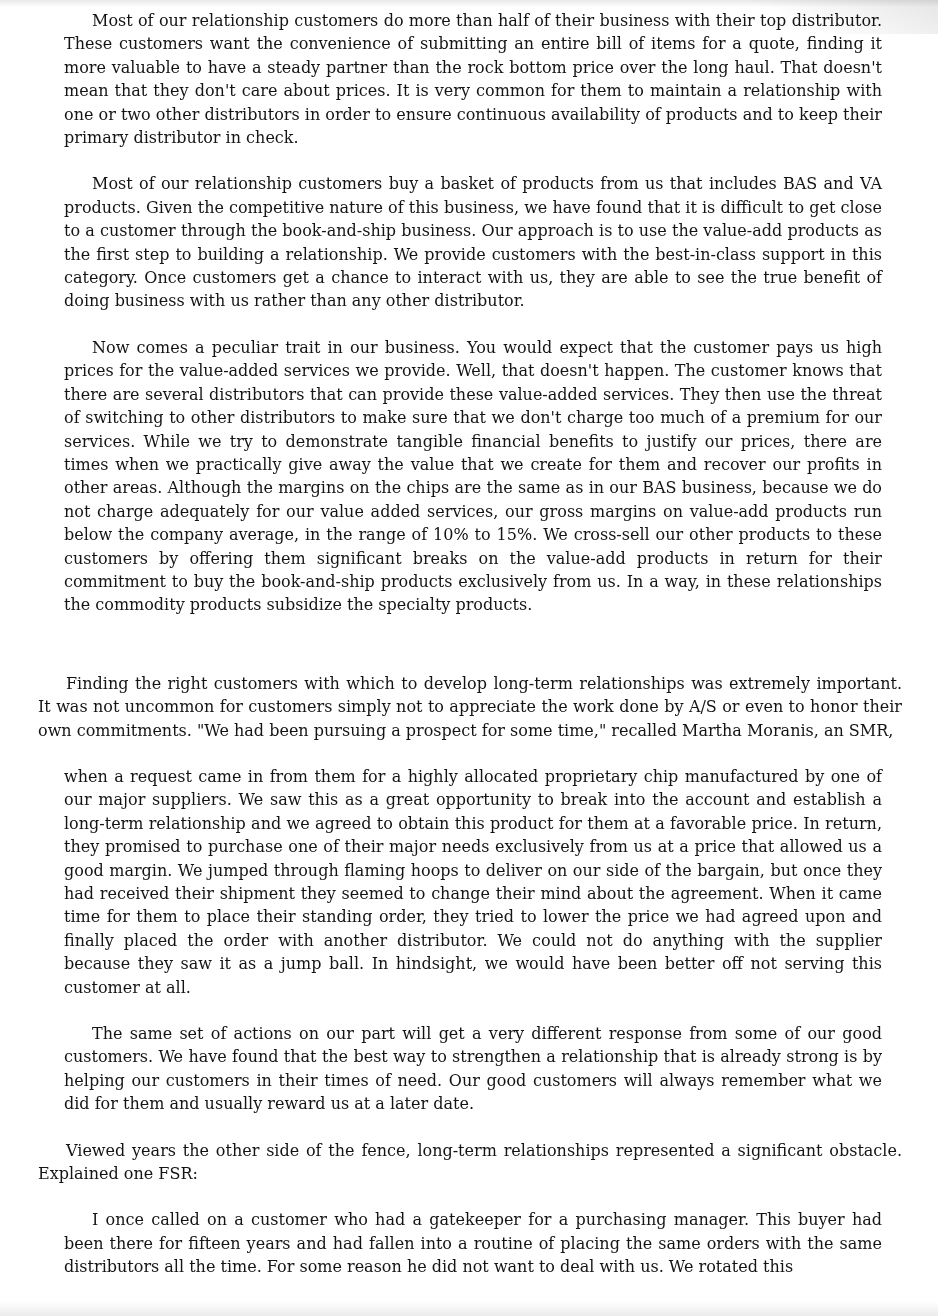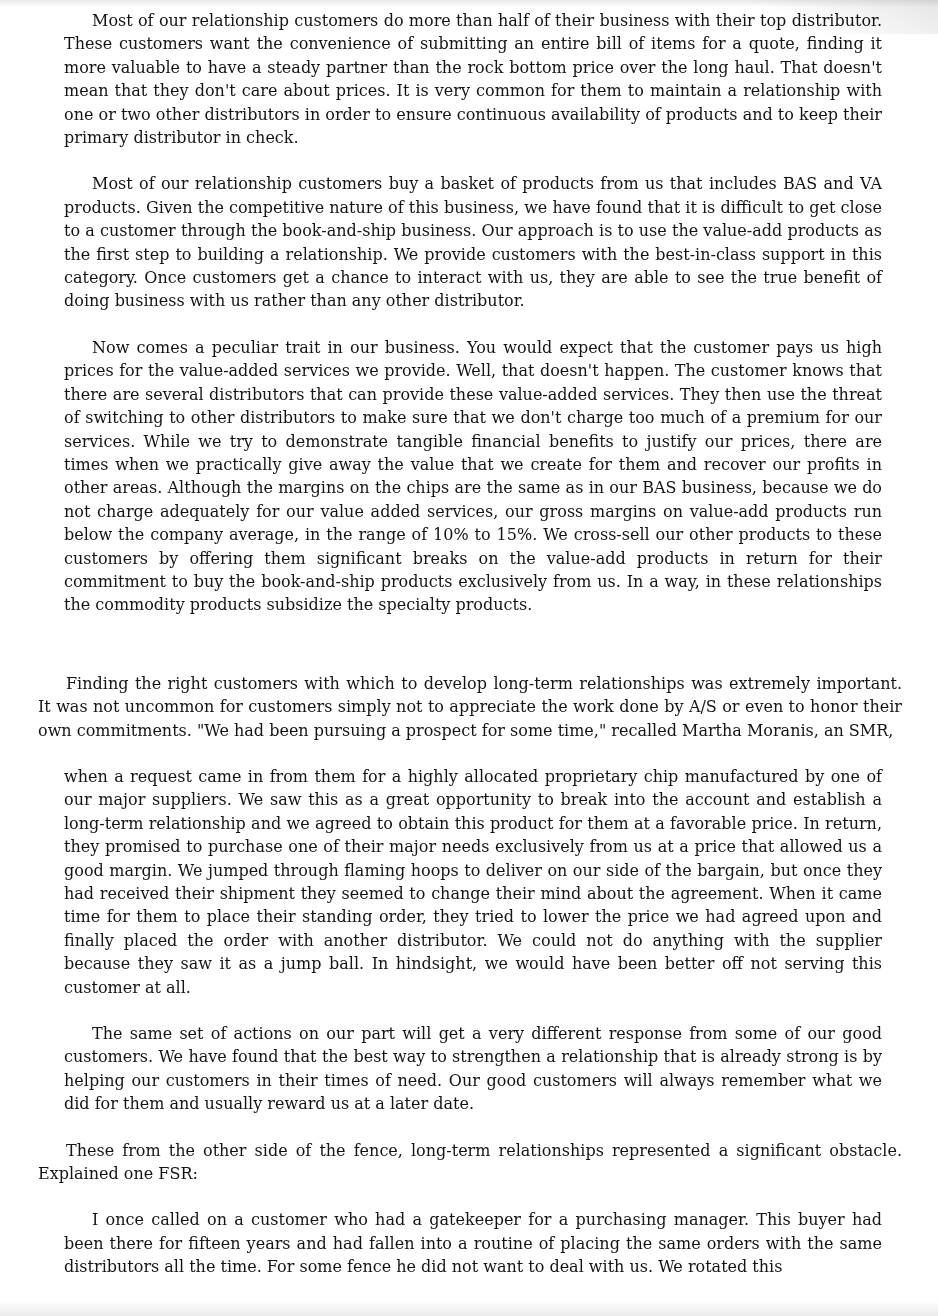--- a/index.html
+++ b/index.html
@@ -71,21 +71,21 @@
     <p class="fl-indent">Now comes a peculiar trait in our business. You would expect that the customer pays us high prices for the value-added services we provide. Well, that doesn't happen. The customer knows that there are several distributors that can provide these value-added services. They then use the threat of switching to other distributors to make sure that we don't charge too much of a premium for our services. While we try to demonstrate tangible financial benefits to justify our prices, there are times when we practically give away the value that we create for them and recover our profits in other areas. Although the margins on the chips are the same as in our BAS business, because we do not charge adequately for our value added services, our gross margins on value-add products run below the company average, in the range of 10% to 15%. We cross-sell our other products to these customers by offering them significant breaks on the value-add products in return for their commitment to buy the book-and-ship products exclusively from us. In a way, in these relationships the commodity products subsidize the specialty products.</p>
   </section>
 
   <p class="fl-indent">Finding the right customers with which to develop long-term relationships was extremely important. It was not uncommon for customers simply not to appreciate the work done by A/S or even to honor their own commitments. "We had been pursuing a prospect for some time," recalled Martha Moranis, an SMR,</p>
 
   <section class="excerpt">
     <p>when a request came in from them for a highly allocated proprietary chip manufactured by one of our major suppliers. We saw this as a great opportunity to break into the account and establish a long-term relationship and we agreed to obtain this product for them at a favorable price. In return, they promised to purchase one of their major needs exclusively from us at a price that allowed us a good margin. We jumped through flaming hoops to deliver on our side of the bargain, but once they had received their shipment they seemed to change their mind about the agreement. When it came time for them to place their standing order, they tried to lower the price we had agreed upon and finally placed the order with another distributor. We could not do anything with the supplier because they saw it as a jump ball. In hindsight, we would have been better off not serving this customer at all.</p>
     <p class="fl-indent">The same set of actions on our part will get a very different response from some of our good customers. We have found that the best way to strengthen a relationship that is already strong is by helping our customers in their times of need. Our good customers will always remember what we did for them and usually reward us at a later date.</p>
   </section>
 
-  <p class="fl-indent">These from the other side of the fence, long-term relationships represented a significant obstacle. Explained one FSR:</p>
+  <p class="fl-indent">Viewed years the other side of the fence, long-term relationships represented a significant obstacle. Explained one FSR:</p>
 
   <section class="excerpt">
-    <p class="fl-indent">I once called on a customer who had a gatekeeper for a purchasing manager. This buyer had been there for fifteen years and had fallen into a routine of placing the same orders with the same distributors all the time. For some fence he did not want to deal with us. We rotated this</p>
+    <p class="fl-indent">I once called on a customer who had a gatekeeper for a purchasing manager. This buyer had been there for fifteen years and had fallen into a routine of placing the same orders with the same distributors all the time. For some reason he did not want to deal with us. We rotated this</p>
   </section>
 
   <div class="edge-shade-bottom"></div>
 
 </div>
 
 </body></html>

